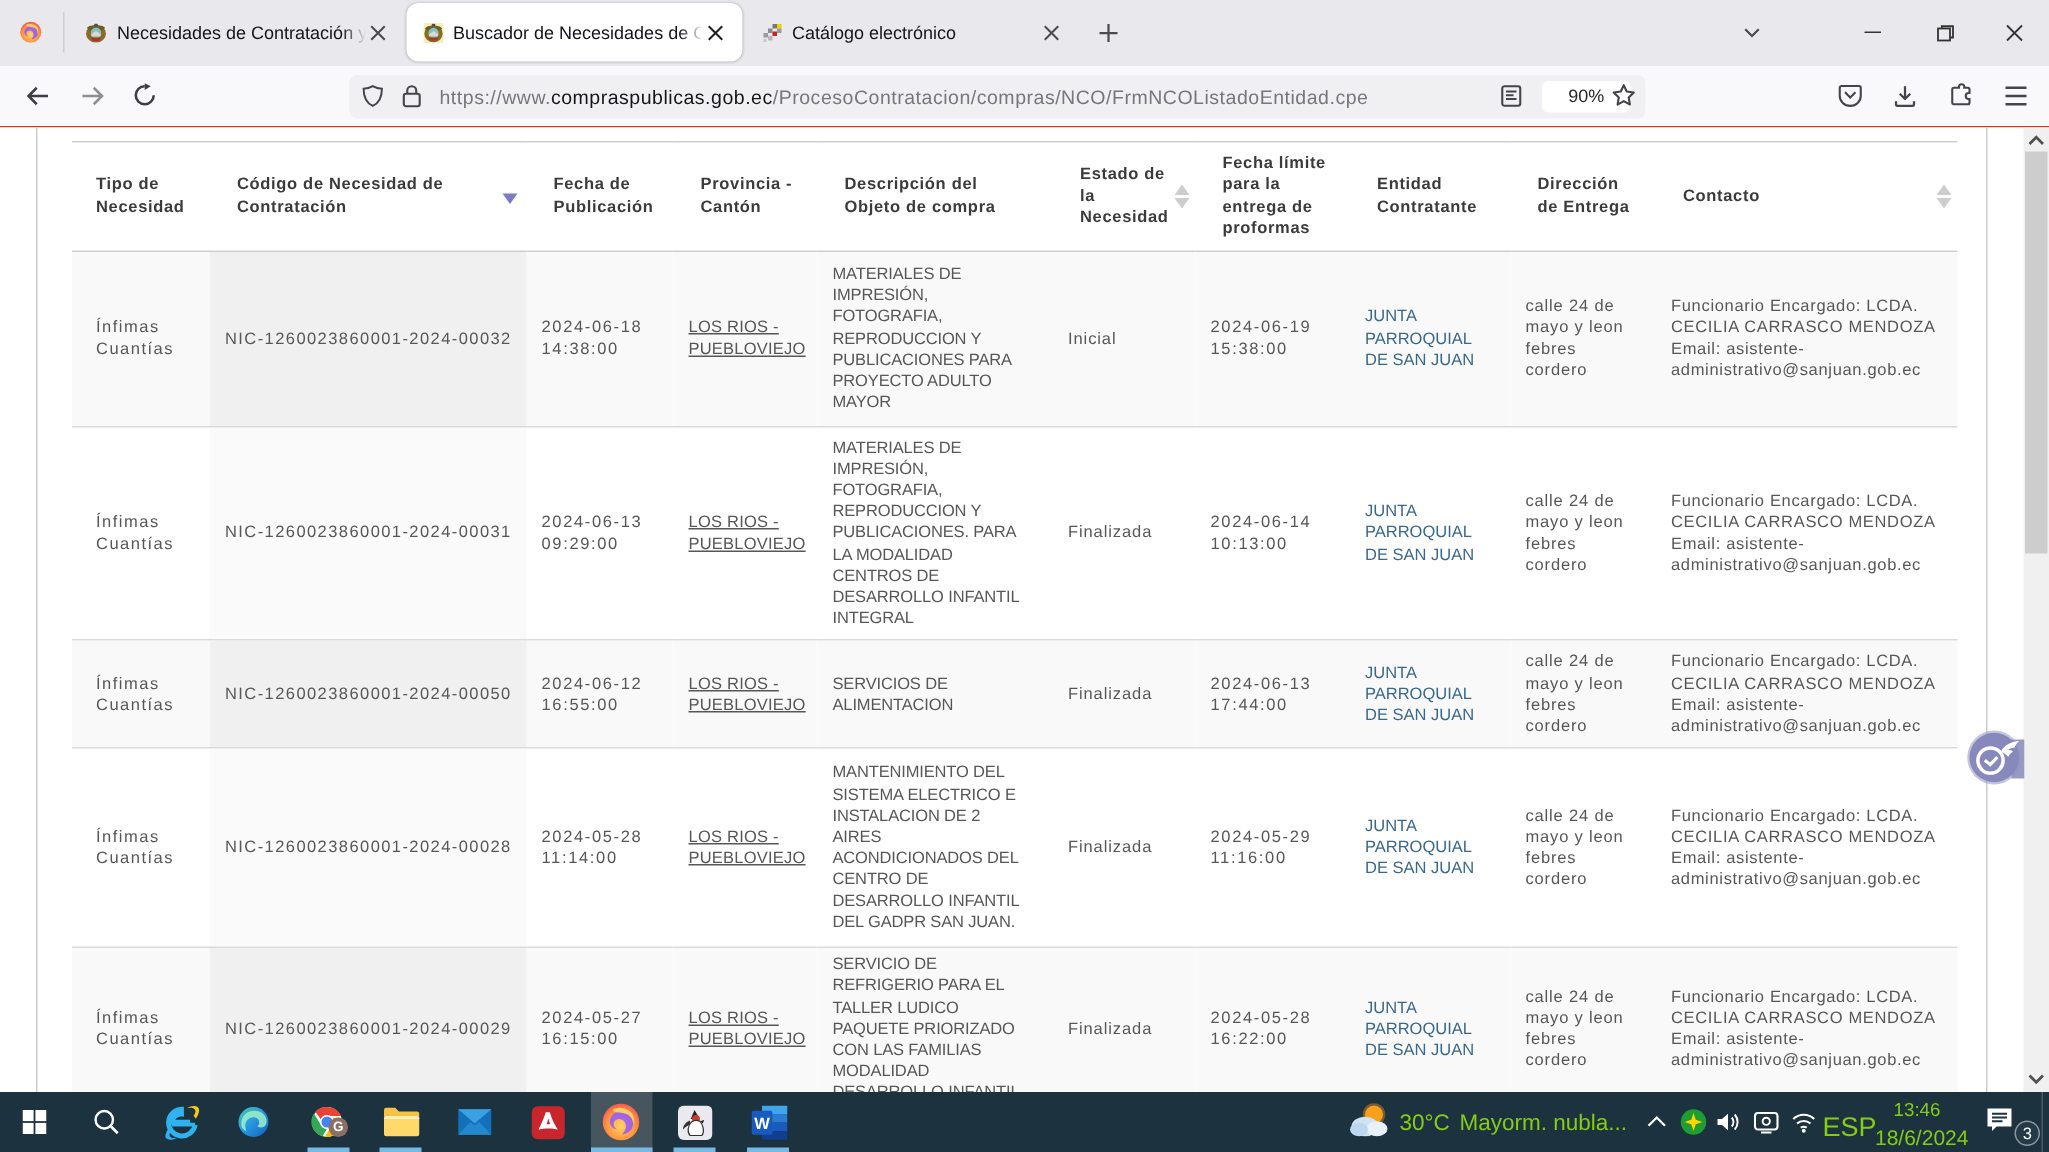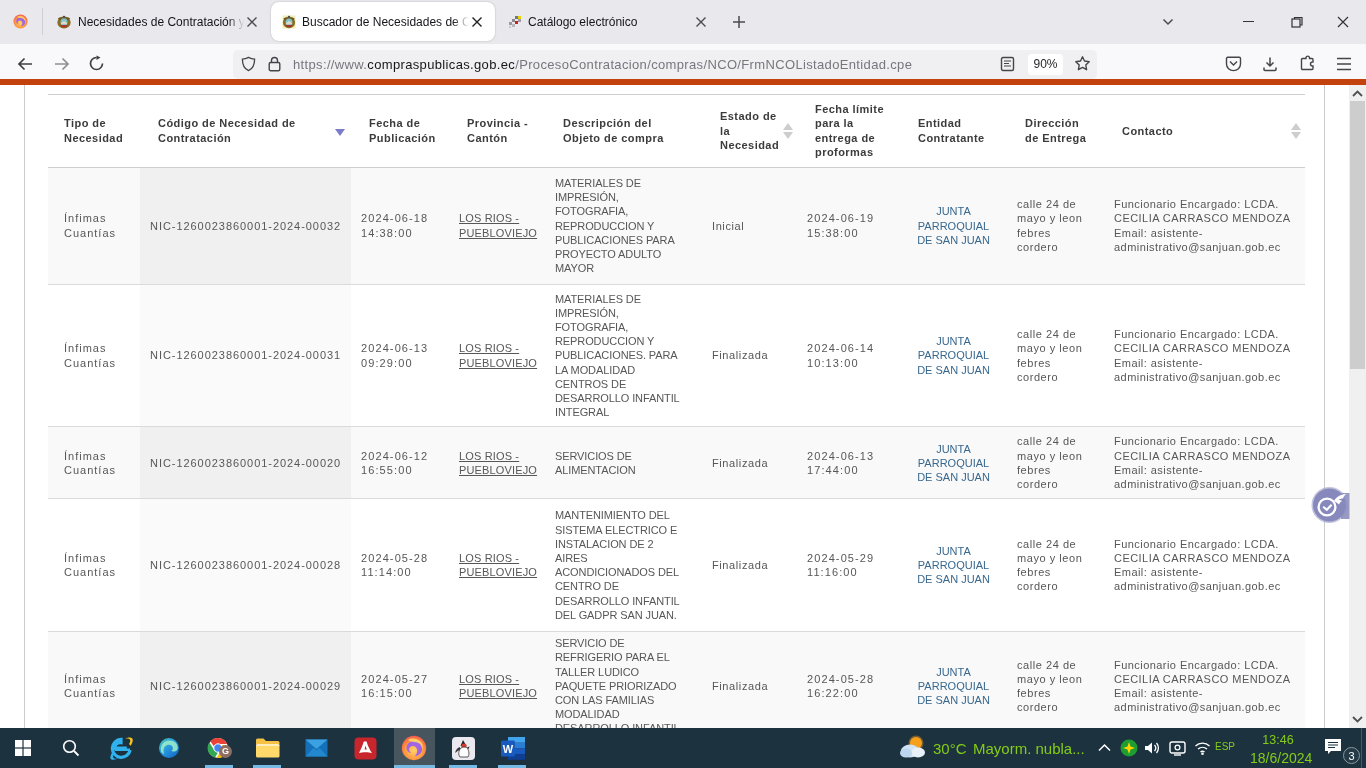--- a/index.html
+++ b/index.html
@@ -8,26 +8,26 @@
 .abs { position:absolute; }
 
 
 #tabstrip { position:absolute; left:0; top:0; width:1366px; height:44px; background:#e9e9ed; }
 .tabtitle { font-size:12px; color:#15141a; white-space:nowrap; }
 #tab2 { position:absolute; left:271px; top:2px; width:224px; height:39px; background:#fff;
   border-radius:8px; box-shadow:0 0 2px rgba(0,0,0,.25); }
 
 
 #toolbar { position:absolute; left:0; top:44px; width:1366px; height:41px; background:#f9f9fb;
-  border-bottom:6px solid #c2410c; }
+  border-bottom:1px solid #c2410c; }
 #urlfield { position:absolute; left:233px; top:6px; width:864px; height:29px; background:#f0f0f2;
   border-radius:5px; }
 #urltext { position:absolute; left:293px; top:13px; font-size:13px; letter-spacing:0.35px; color:#76767e; white-space:nowrap; }
 #urltext b { color:#16161a; font-weight:normal; }
-#zoompill { position:absolute; left:1028px; top:10px; width:35px; height:21px; background:#fff;
+#zoompill { position:absolute; left:1028px; top:10px; width:59px; height:21px; background:#fff;
   border-radius:4px; font-size:12px; color:#27272b; text-align:center; line-height:21px; }
 
 
 #page { position:absolute; left:0; top:85px; width:1366px; height:643px; background:#fff; overflow:hidden; }
 #vline-l { position:absolute; left:24px; top:0; width:1px; height:643px; background:#cbcbcb; }
 #vline-r { position:absolute; left:1324px; top:0; width:1px; height:643px; background:#cbcbcb; }
 
 
 #tbl { position:absolute; left:48px; top:9px; border-collapse:collapse; table-layout:fixed;
   width:1257px; font-size:11px; letter-spacing:0.3px; color:#575757; }
@@ -36,21 +36,21 @@
   letter-spacing:0.45px; line-height:14.4px; border-bottom:1px solid #cfcfcf; position:relative; white-space:nowrap; }
 #tbl thead tr { border-top:1px solid #cfcfcf; }
 #tbl tbody tr { border-bottom:1px solid #dadada; }
 #tbl tbody td { white-space:nowrap; }
 #tbl tbody td:nth-child(1) { letter-spacing:1.0px; }
 #tbl tbody td:nth-child(2) { letter-spacing:0.95px; }
 #tbl tbody td:nth-child(3), #tbl tbody td:nth-child(7) { letter-spacing:1.1px; }
 #tbl tbody td:nth-child(4) { letter-spacing:0.15px;text-decoration:underline; }
 #tbl tbody td:nth-child(5) { letter-spacing:-0.1px; }
 #tbl tbody td:nth-child(6) { letter-spacing:0.6px; }
-#tbl tbody td:nth-child(8) { letter-spacing:0;text-align:center; }
+#tbl tbody td:nth-child(8) { letter-spacing:0; }
 #tbl tbody td:nth-child(9) { letter-spacing:0.55px; }
 #tbl tbody td:nth-child(10) { letter-spacing:0.45px; }
 #tbl tbody tr.r5 td { padding-top:4px; padding-bottom:4px; }
 tr.odd { background:#f9f9f9; }
 tr.odd td.s1 { background:#f0f0f0;text-align:center; }
 tr.even td.s1 { background:#fafafa; }
 a.ent { color:#39688f; text-decoration:none; }
 .sort-d { position:absolute; right:6px; top:34px; width:0; height:0;
   border-left:5px solid transparent; border-right:5px solid transparent; border-top:7px solid #7c7bc8; }
 .sort-b { position:absolute; right:4px; top:28px; width:0; height:0;
@@ -246,21 +246,21 @@
       <td>LOS RIOS -<br>PUEBLOVIEJO</td>
       <td>MATERIALES DE<br>IMPRESIÓN,<br>FOTOGRAFIA,<br>REPRODUCCION Y<br>PUBLICACIONES. PARA<br>LA MODALIDAD<br>CENTROS DE<br>DESARROLLO INFANTIL<br>INTEGRAL</td>
       <td>Finalizada</td>
       <td>2024-06-14<br>10:13:00</td>
       <td><a class="ent" href="#">JUNTA<br>PARROQUIAL<br>DE SAN JUAN</a></td>
       <td>calle 24 de<br>mayo y leon<br>febres<br>cordero</td>
       <td>Funcionario Encargado: LCDA.<br>CECILIA CARRASCO MENDOZA<br>Email: asistente-<br>administrativo@sanjuan.gob.ec</td>
     </tr>
     <tr class="odd" style="height:71px">
       <td style="padding-left:16px">Ínfimas<br>Cuantías</td>
-      <td class="s1">NIC-1260023860001-2024-00020</td>
+      <td class="s1">NIC-1260023860001-2024-00050</td>
       <td>2024-06-12<br>16:55:00</td>
       <td>LOS RIOS -<br>PUEBLOVIEJO</td>
       <td>SERVICIOS DE<br>ALIMENTACION</td>
       <td>Finalizada</td>
       <td>2024-06-13<br>17:44:00</td>
       <td><a class="ent" href="#">JUNTA<br>PARROQUIAL<br>DE SAN JUAN</a></td>
       <td>calle 24 de<br>mayo y leon<br>febres<br>cordero</td>
       <td>Funcionario Encargado: LCDA.<br>CECILIA CARRASCO MENDOZA<br>Email: asistente-<br>administrativo@sanjuan.gob.ec</td>
     </tr>
     <tr class="even" style="height:133px">
@@ -428,21 +428,21 @@
   </svg>
   <svg class="abs" style="left:1169px;top:12px" width="17" height="16" viewBox="0 0 17 16">
     <rect x="1" y="2" width="15" height="11" rx="2" fill="none" stroke="#fff" stroke-width="1.4"></rect>
     <circle cx="8.5" cy="7.5" r="2.4" fill="none" stroke="#fff" stroke-width="1.3"></circle>
     <path d="M5 15 L12 15" stroke="#fff" stroke-width="1.4"></path>
   </svg>
   <svg class="abs" style="left:1194px;top:12px" width="17" height="16" viewBox="0 0 17 16">
     <path d="M1.5 6 A10 10 0 0 1 15.5 6 M4 9 A7 7 0 0 1 13 9 M6.5 11.8 A3.8 3.8 0 0 1 10.5 11.8" stroke="#fff" stroke-width="1.4" fill="none"></path>
     <circle cx="8.5" cy="13.8" r="1.3" fill="#fff"></circle>
   </svg>
-  <div class="tbtxt" style="left:1215px;top:13px;font-size:10px">ESP</div>
+  <div class="tbtxt" style="left:1215px;top:13px;font-size:18px">ESP</div>
   <div class="tbtxt" style="left:1258px;top:5px;width:40px;text-align:center;font-size:12.5px">13:46</div>
   <div class="tbtxt" style="left:1250px;top:22px;width:56px;text-align:left;font-size:14px">18/6/2024</div>
   <svg class="abs" style="left:1324px;top:10px" width="18" height="17" viewBox="0 0 18 17">
     <path d="M1 1 L17 1 L17 13 L7 13 L4 16 L4 13 L1 13Z" fill="#fff"></path>
     <path d="M4 4.5 L14 4.5 M4 7 L14 7 M4 9.5 L11 9.5" stroke="#1d323f" stroke-width="1.2"></path>
   </svg>
   <div class="abs" style="left:1343px;top:19px;width:17px;height:17px;border-radius:50%;background:#243a47;border:1.5px solid #8a979e;color:#fff;font-size:11px;text-align:center;line-height:16px">3</div>
   <div class="abs" style="left:1361px;top:0px;width:1px;height:40px;background:#4a5a64"></div>
 </div>
 

